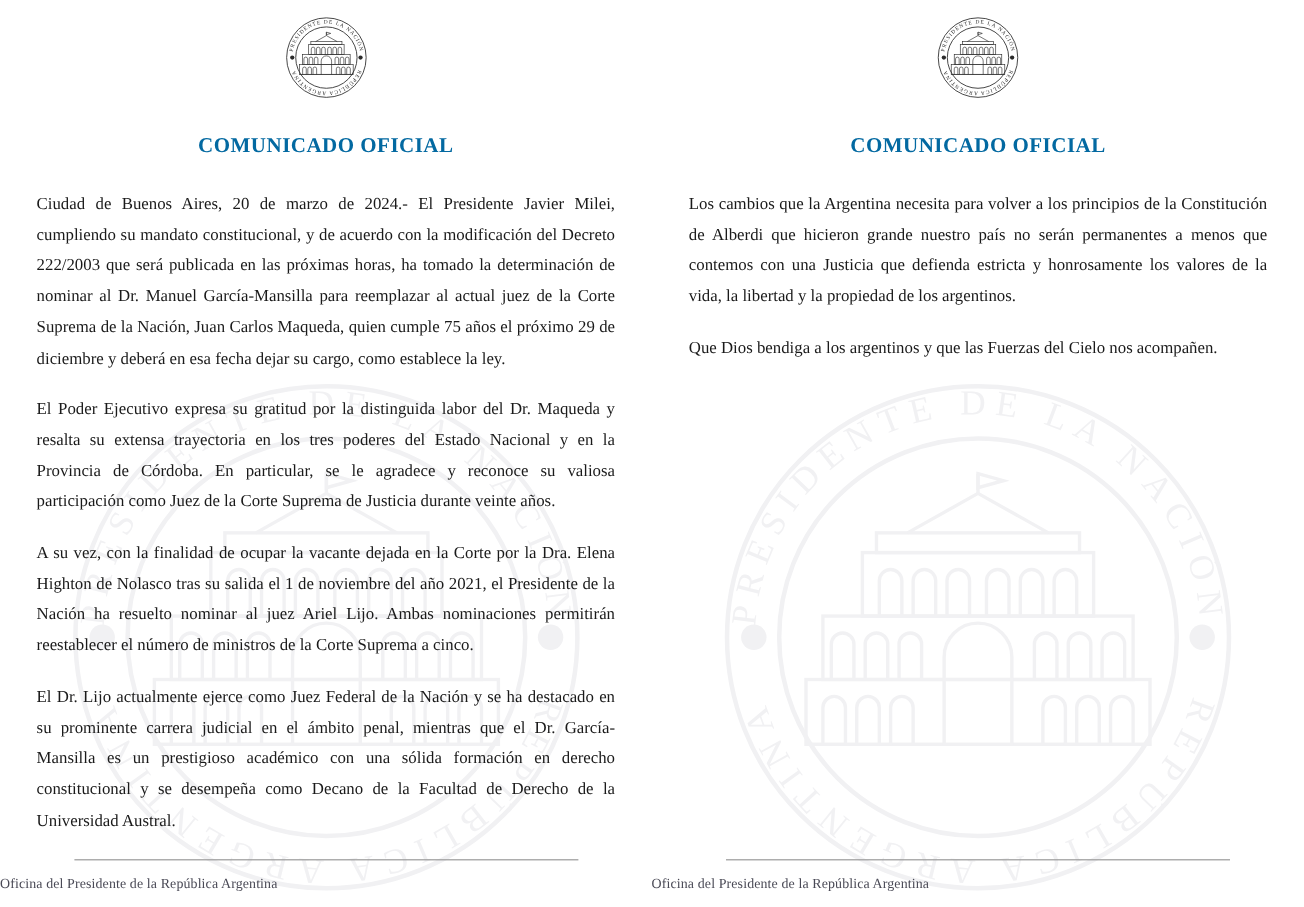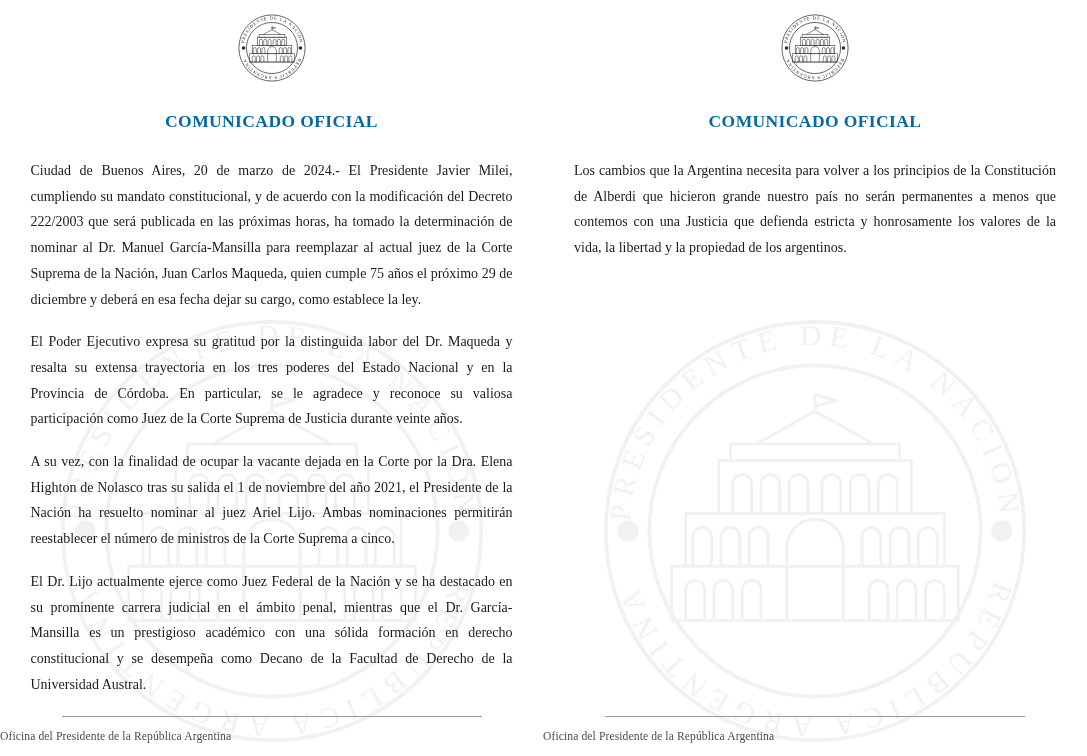--- a/index.html
+++ b/index.html
@@ -321,20 +321,21 @@
             <path d="M 115 93 L 115 80 a 4.2 4.2 0 0 1 8.4 0 L 123.4 93"></path>
             <path d="M 127 93 L 127 80 a 4.2 4.2 0 0 1 8.4 0 L 135.4 93"></path>
           </g>
         </svg>
       </div>
       <div class="doc-title">COMUNICADO OFICIAL</div>
     </div>
 
     <div class="page-body">
       <p class="para">Los cambios que la Argentina necesita para volver a los principios de la Constitución de Alberdi que hicieron grande nuestro país no serán permanentes a menos que contemos con una Justicia que defienda estricta y honrosamente los valores de la vida, la libertad y la propiedad de los argentinos.</p>
+      <p class="para">Que Dios bendiga a los argentinos y que las Fuerzas del Cielo nos acompañen.</p>
     </div>
 
     <div class="page-foot">
       <div class="foot-rule"></div>
       <div class="foot-text">Oficina del Presidente de la República Argentina</div>
     </div>
   </div>
 
 </div>
 

